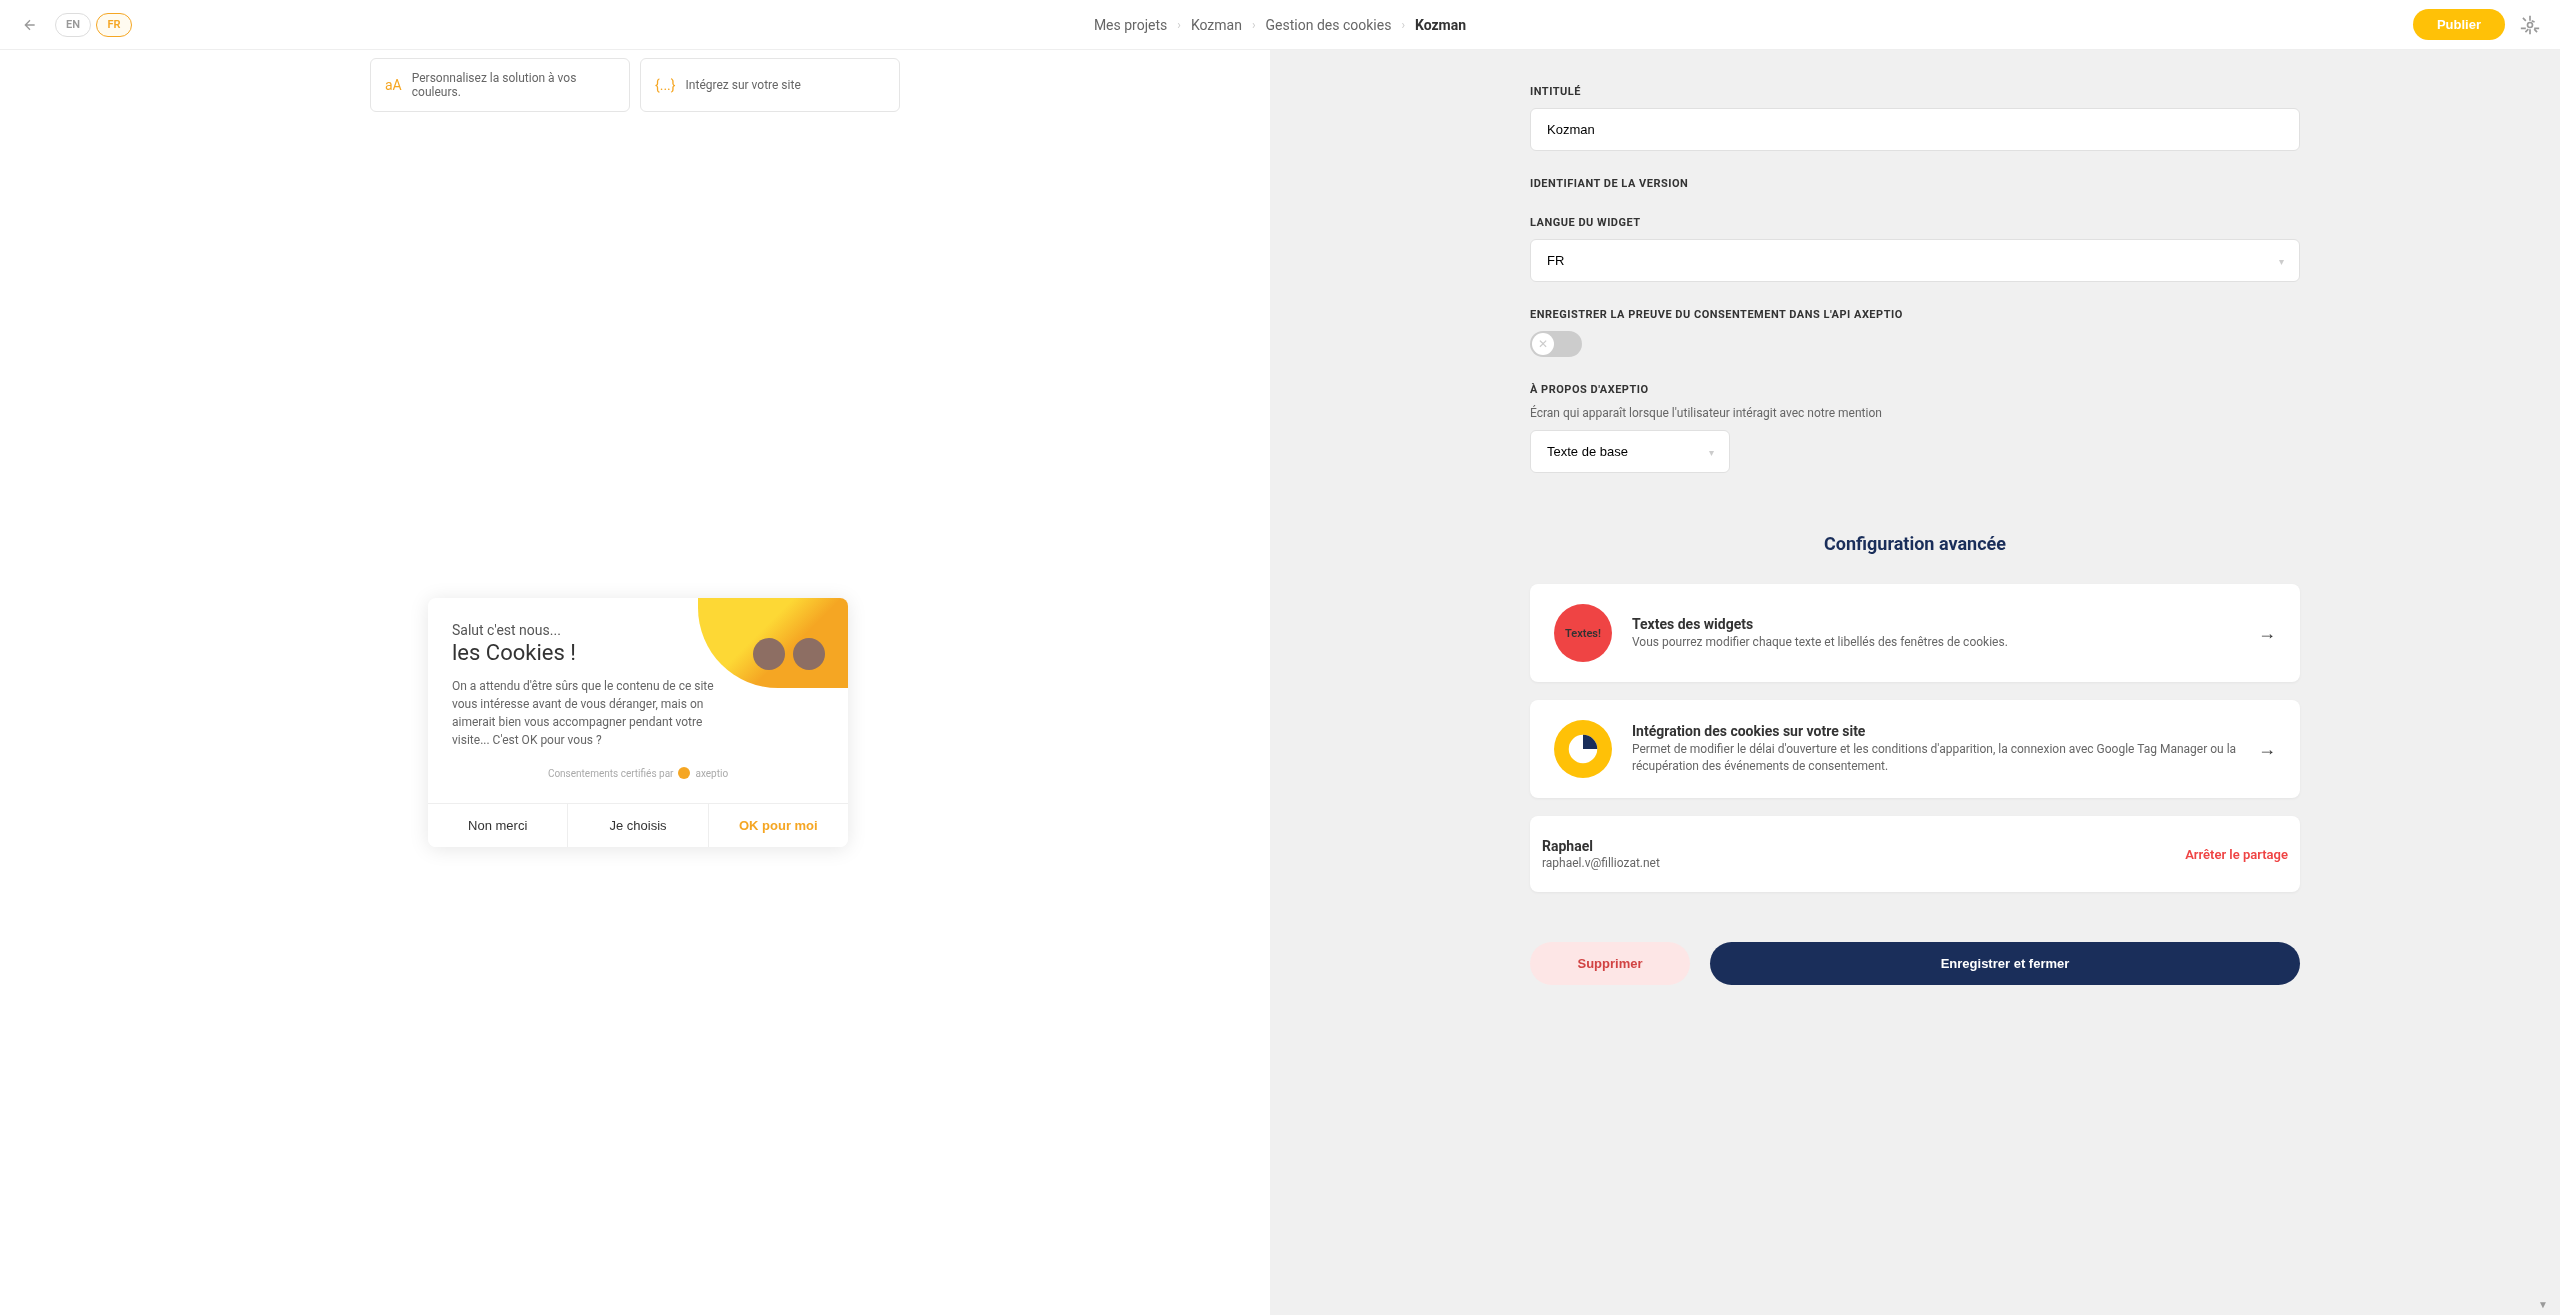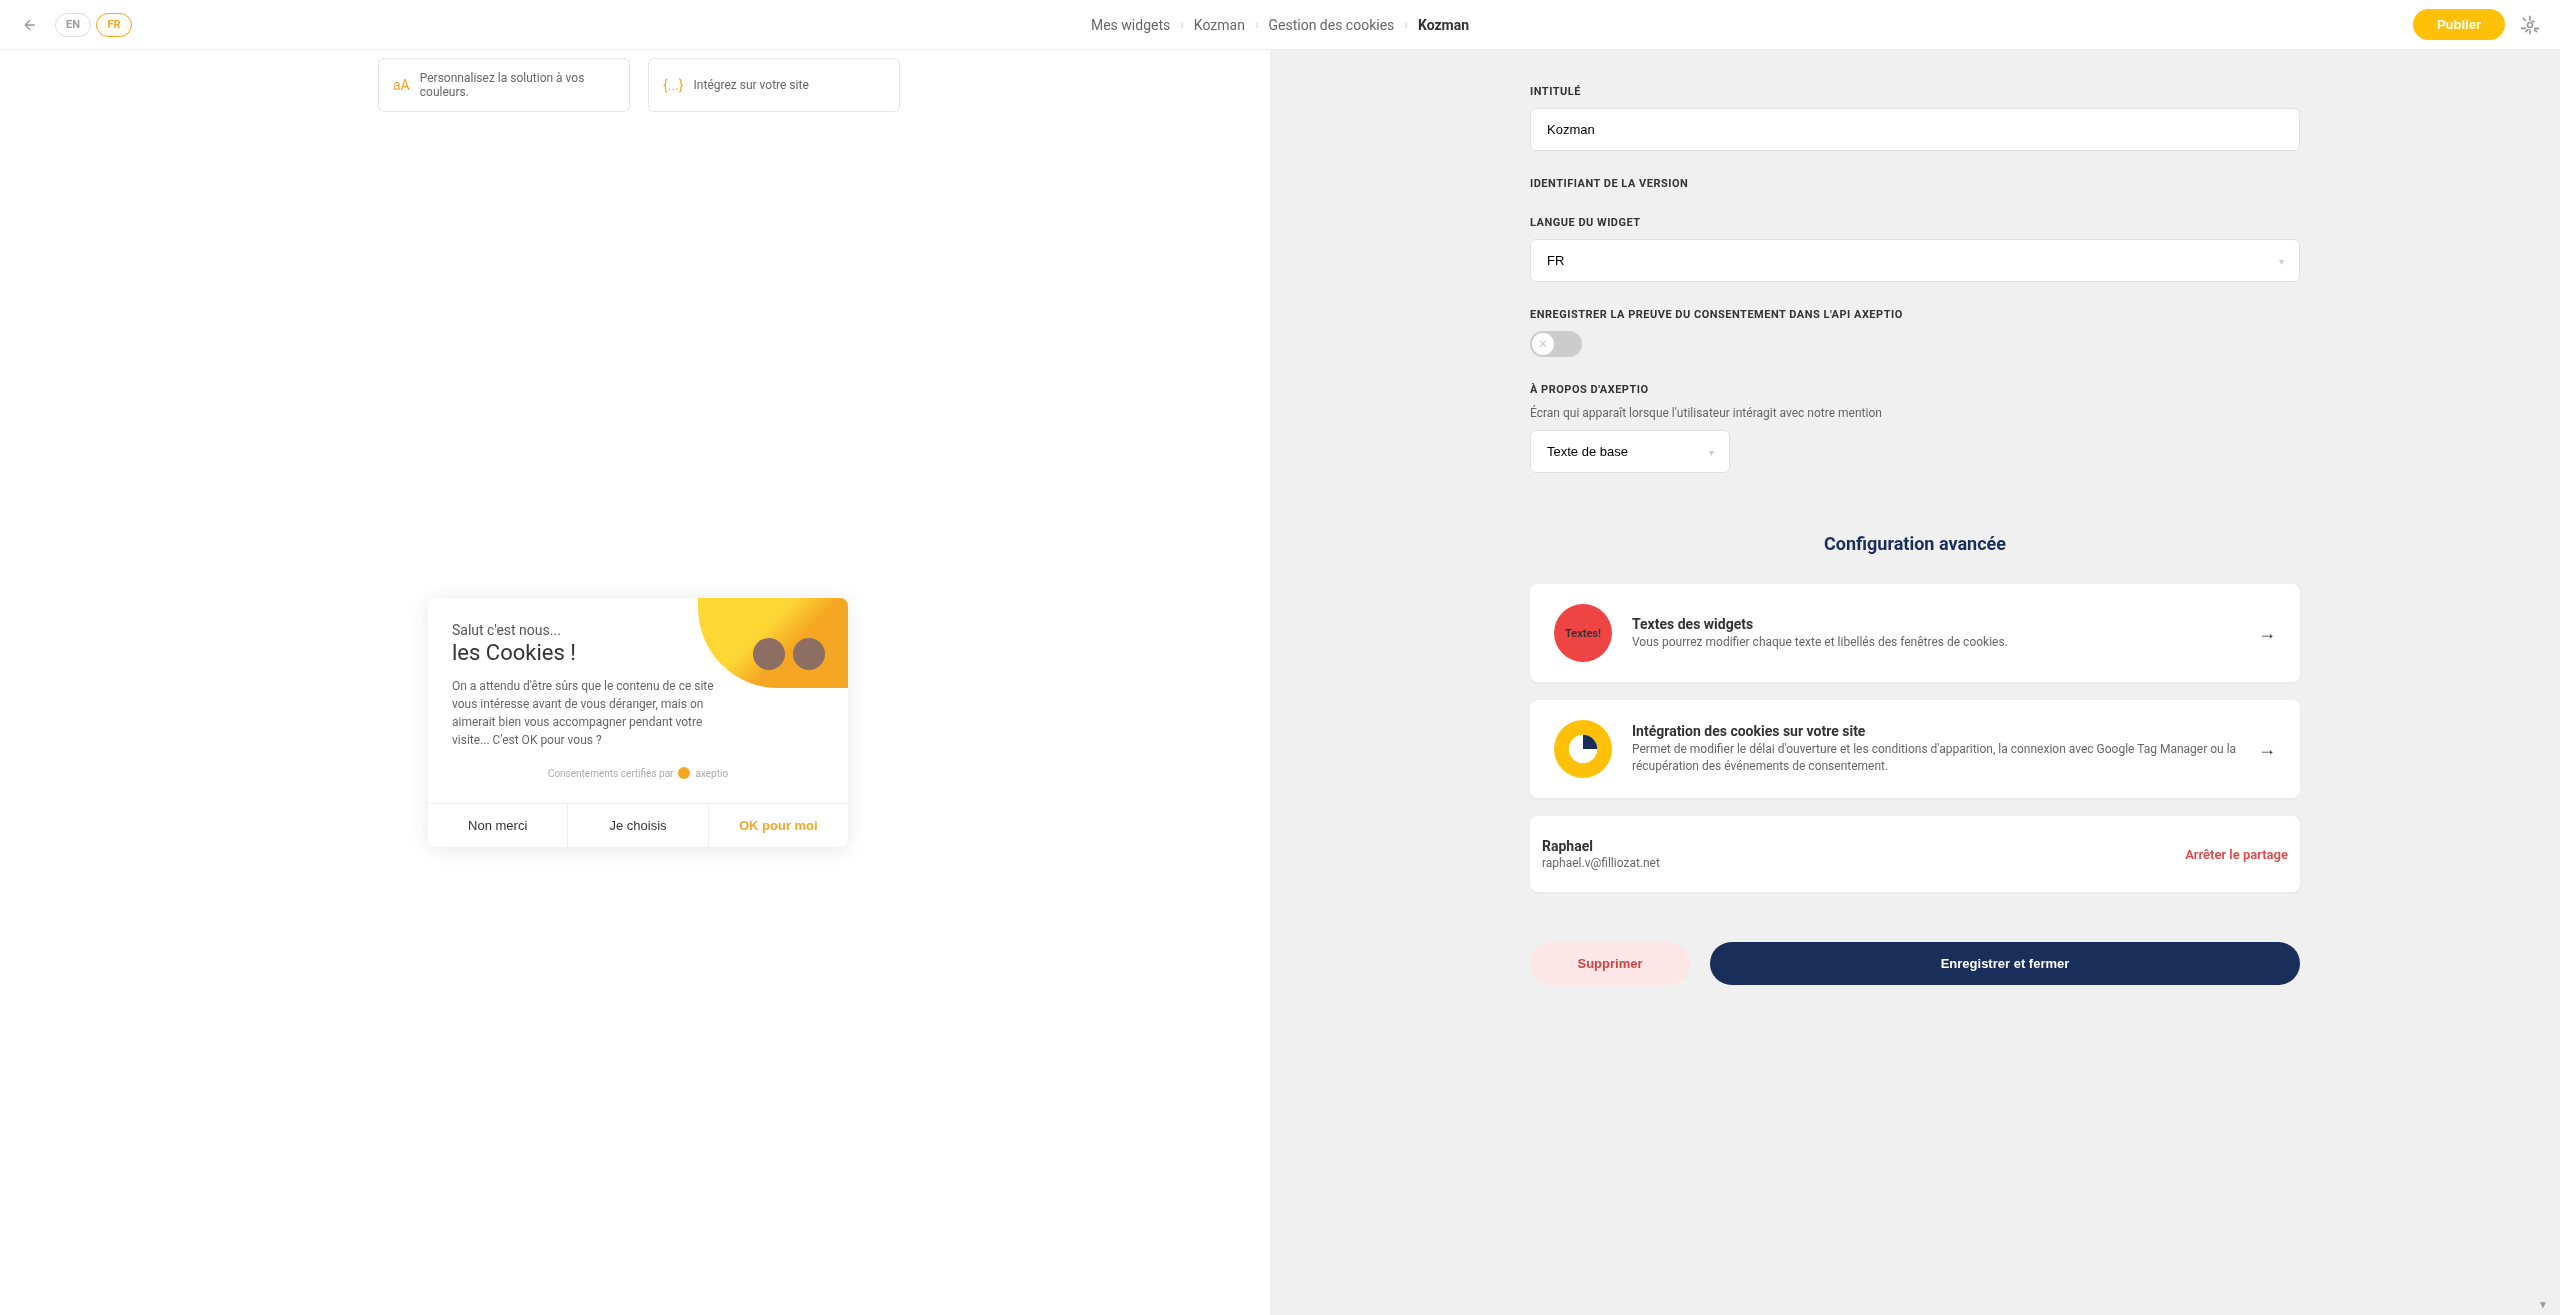--- a/index.html
+++ b/index.html
@@ -21,21 +21,21 @@
 .publish-btn { background: #ffc107; color: #fff; border: none; padding: 8px 24px; border-radius: 20px; font-size: 13px; font-weight: 600; cursor: pointer; }
 .gear-icon { width: 20px; height: 20px; color: #999; cursor: pointer; }
 
 
 .content { display: flex; height: calc(100% - 50px); }
 .left-panel { width: 1270px; background: #fff; position: relative; }
 .right-panel { flex: 1; background: #f0f0f0; padding: 35px 260px 0 260px; overflow-y: auto; position: relative; }
 
 
 .top-cards { display: flex; gap: 10px; padding: 8px 370px 0 370px; }
-.top-card { flex: 1; border: 1px solid #e5e5e5; border-radius: 6px; padding: 12px 14px; display: flex; align-items: center; gap: 10px; font-size: 12px; color: #666; cursor: pointer; margin-left: 8px; }
+.top-card { flex: 1; border: 1px solid #e5e5e5; border-radius: 6px; padding: 12px 14px; display: flex; align-items: center; gap: 10px; font-size: 12px; color: #666; cursor: pointer; }
 .top-card-icon { color: #f5a623; font-size: 14px; }
 
 
 .cookie-widget { position: absolute; top: 548px; left: 428px; width: 420px; background: #fff; border-radius: 8px; box-shadow: 0 2px 20px rgba(0,0,0,0.1); overflow: hidden; }
 .cookie-body { padding: 24px; position: relative; }
 .cookie-illustration { position: absolute; top: 0; right: 0; width: 150px; height: 90px; background: linear-gradient(135deg, #fdd835 40%, #f5a623 60%); border-bottom-left-radius: 80px; }
 .cookie-illustration::before, .cookie-illustration::after { content: ''; position: absolute; width: 32px; height: 32px; border-radius: 50%; background: #8d6e63; top: 40px; }
 .cookie-illustration::before { left: 55px; }
 .cookie-illustration::after { left: 95px; }
 .cookie-title-small { font-size: 14px; color: #555; }
@@ -93,21 +93,21 @@
       <svg width="16" height="16" viewBox="0 0 24 24" fill="none" stroke="currentColor" stroke-width="2">
           <path d="M19 12H5M12 19l-7-7 7-7"></path>
         </svg>
     </div>
     <div class="lang-switch">
       <div class="lang-btn inactive">EN</div>
       <div class="lang-btn active">FR</div>
     </div>
   </div>
   <div class="breadcrumb">
-    <a>Mes widgets</a>
+    <a>Mes projets</a>
     <span class="sep">›</span>
     <a>Kozman</a>
     <span class="sep">›</span>
     <a>Gestion des cookies</a>
     <span class="sep">›</span>
     <span class="current">Kozman</span>
   </div>
   <div class="header-right">
     <button class="publish-btn">Publier</button>
     <div class="gear-icon">

